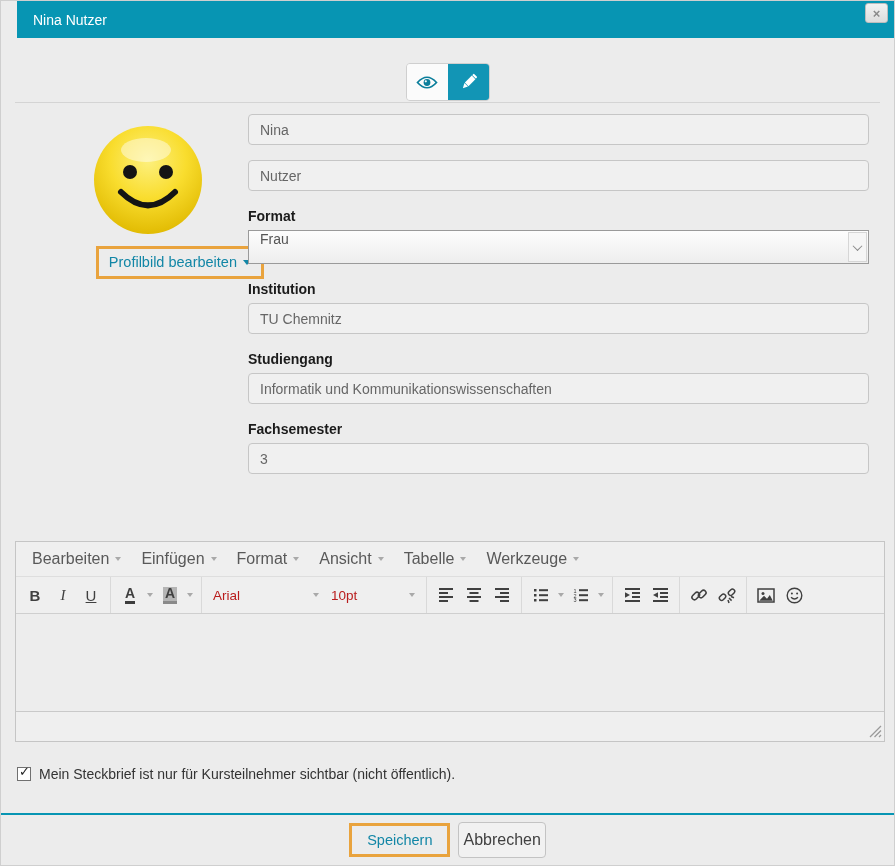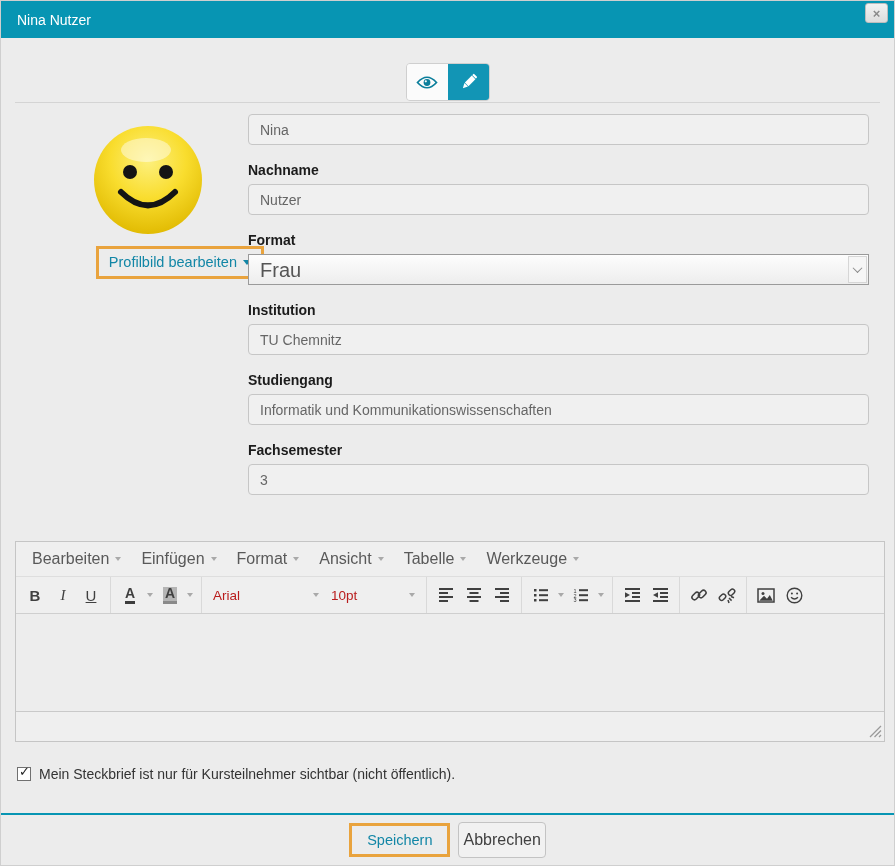--- a/index.html
+++ b/index.html
@@ -3,21 +3,21 @@
 <meta charset="utf-8">
 <style>
   * { margin:0; padding:0; box-sizing:border-box; }
   html,body { background:#fff; }
   body { font-family:"Liberation Sans", sans-serif; }
 
   .modal { position:relative; width:895px; height:866px; background:#ececec;
            border:1px solid #cfcfcf; overflow:hidden; }
 
   
-  .hdr { position:absolute; top:0; left:0; right:0; height:37px; background:#0795b3;
+  .hdr { position:absolute; top:0; left:16px; right:0; height:37px; background:#0795b3;
          display:flex; align-items:center; padding:0 16px; }
   .hdr-title { color:#fff; font-size:14px; }
   .close-btn { position:absolute; top:2px; right:6px; width:23px; height:20px;
                background:linear-gradient(#f2f2f2,#ddd); border:1px solid #bdbdbd;
                border-radius:3px; color:#8a8a8a; font-size:13px; font-weight:bold;
                display:flex; align-items:center; justify-content:center; cursor:pointer; z-index:5; }
 
   
   .toggle-group { position:absolute; top:62px; left:50%; transform:translateX(-50%);
                   display:flex; border:1px solid #cfcfcf; border-radius:4px; overflow:hidden; }
@@ -40,22 +40,22 @@
 
   
   .right-col { position:absolute; left:247px; top:113px; width:621px; }
   .fgroup { margin-bottom:15px; }
   .flabel { display:block; font-size:14px; font-weight:bold; color:#1b1b1b;
             line-height:20px; margin-bottom:4px; }
   .finput { width:100%; height:31px; background:#f0f0f0; border:1px solid #c6c6c6;
             border-radius:4px; padding:0 11px; font-size:14px; color:#666;
             font-family:"Liberation Sans", sans-serif; }
   .fselect { position:relative; width:100%; height:31px; border:1px solid #9a9a9a;
-             background:linear-gradient(#fdfdfd,#ededed); display:flex; align-items:flex-start;
-             padding:4px 11px; font-size:20px; color:#555; cursor:pointer; }
+             background:linear-gradient(#fdfdfd,#ededed); display:flex; align-items:flex-end;
+             padding:16px 11px; font-size:14px; color:#555; cursor:pointer; }
   .fselect-arrow { position:absolute; top:1px; right:1px; bottom:1px; width:19px;
                    background:#f6f6f6; border:1px solid #d6d6d6; display:flex;
                    align-items:center; justify-content:center; }
   .chev { width:7px; height:7px; border-right:1.5px solid #8a8a8a; border-bottom:1.5px solid #8a8a8a;
           transform:rotate(45deg) translate(-1px,-1px); }
 
   
   .rte { position:absolute; left:14px; top:540px; width:870px; height:201px;
          border:1px solid #c5c5c5; background:#efefef; }
   .rte-menubar { height:35px; display:flex; align-items:center; padding-left:6px;
@@ -162,21 +162,20 @@
     </div>
   </div>
 
   <div class="right-col">
 
     <div class="fgroup">
       <input class="finput" type="text" value="Nina" style="">
     </div>
 
     <div class="fgroup">
-      <label class="flabel">Nachname</label>
       <input class="finput" type="text" value="Nutzer" style="">
     </div>
 
     <div class="fgroup">
       <label class="flabel">Format</label>
       <div class="fselect">
         <span>Frau</span>
         <span class="fselect-arrow">
           <span class="chev"></span>
         </span>

